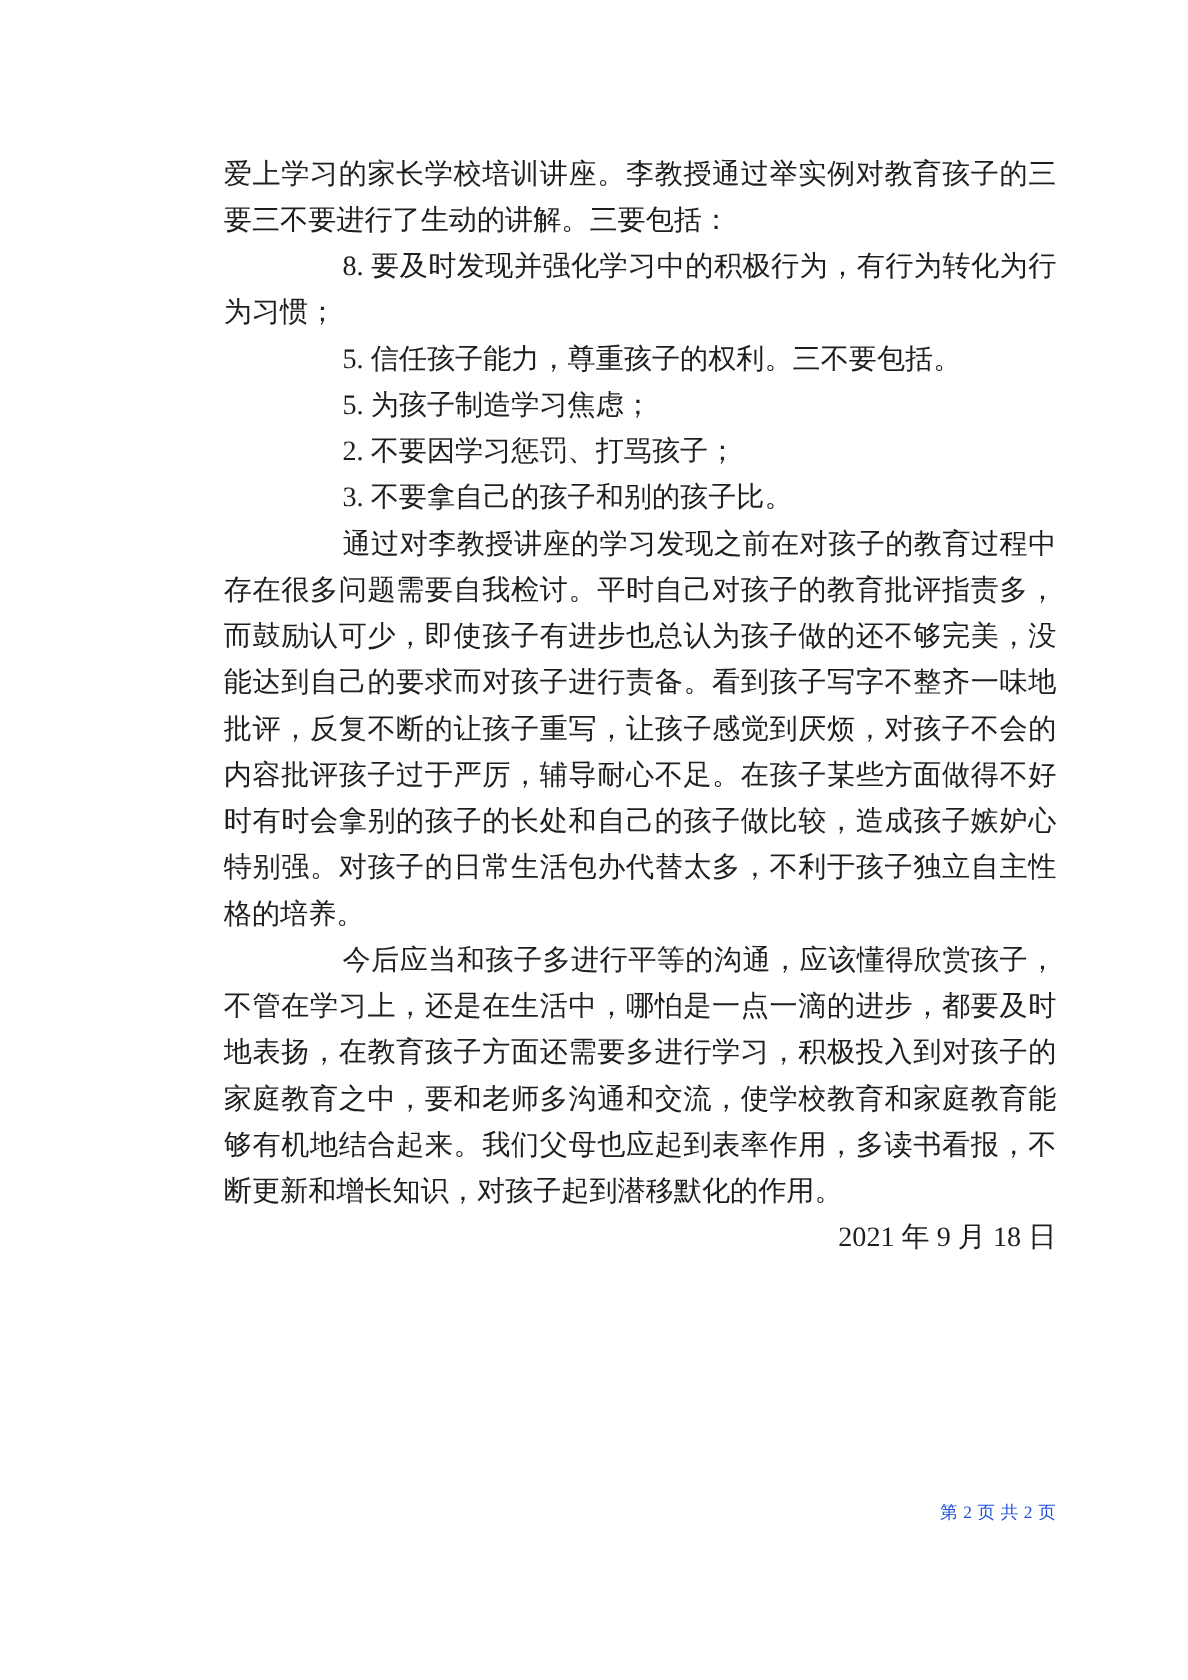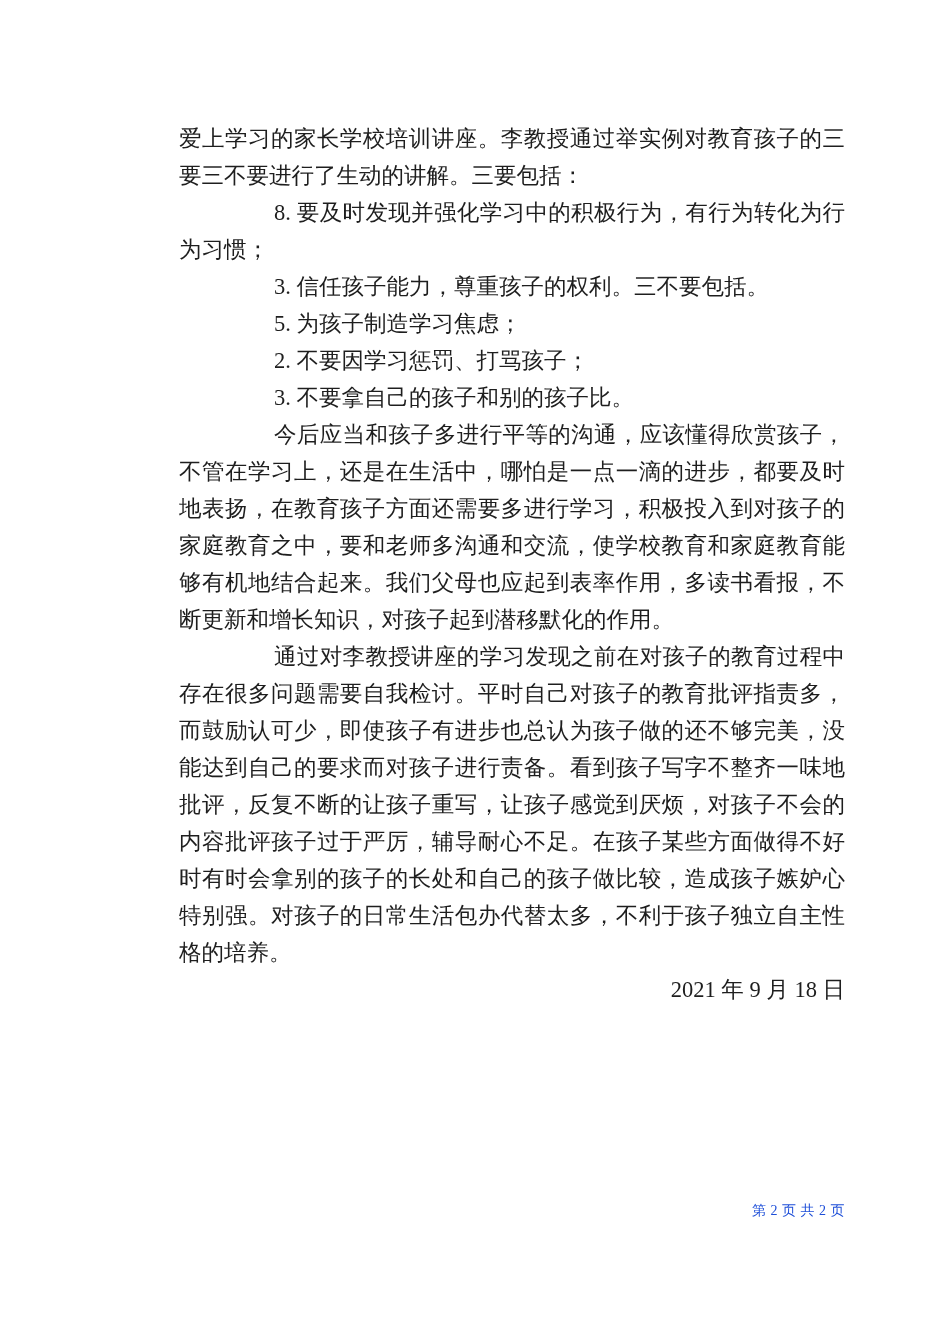--- a/index.html
+++ b/index.html
@@ -47,24 +47,24 @@
     text-align: right;
   }
 </style>
 </head>
 <body>
 
 <div class="page">
   <div class="content">
     <p class="para no-indent">爱上学习的家长学校培训讲座。李教授通过举实例对教育孩子的三要三不要进行了生动的讲解。三要包括：</p>
     <p class="para">8. 要及时发现并强化学习中的积极行为，有行为转化为行为习惯；</p>
-    <p class="para">3. 信任孩子能力，尊重孩子的权利。三不要包括。</p>
+    <p class="para">5. 信任孩子能力，尊重孩子的权利。三不要包括。</p>
     <p class="para">5. 为孩子制造学习焦虑；</p>
     <p class="para">2. 不要因学习惩罚、打骂孩子；</p>
     <p class="para">3. 不要拿自己的孩子和别的孩子比。</p>
+    <p class="para">通过对李教授讲座的学习发现之前在对孩子的教育过程中存在很多问题需要自我检讨。平时自己对孩子的教育批评指责多，而鼓励认可少，即使孩子有进步也总认为孩子做的还不够完美，没能达到自己的要求而对孩子进行责备。看到孩子写字不整齐一味地批评，反复不断的让孩子重写，让孩子感觉到厌烦，对孩子不会的内容批评孩子过于严厉，辅导耐心不足。在孩子某些方面做得不好时有时会拿别的孩子的长处和自己的孩子做比较，造成孩子嫉妒心特别强。对孩子的日常生活包办代替太多，不利于孩子独立自主性格的培养。</p>
     <p class="para">今后应当和孩子多进行平等的沟通，应该懂得欣赏孩子，不管在学习上，还是在生活中，哪怕是一点一滴的进步，都要及时地表扬，在教育孩子方面还需要多进行学习，积极投入到对孩子的家庭教育之中，要和老师多沟通和交流，使学校教育和家庭教育能够有机地结合起来。我们父母也应起到表率作用，多读书看报，不断更新和增长知识，对孩子起到潜移默化的作用。</p>
-    <p class="para">通过对李教授讲座的学习发现之前在对孩子的教育过程中存在很多问题需要自我检讨。平时自己对孩子的教育批评指责多，而鼓励认可少，即使孩子有进步也总认为孩子做的还不够完美，没能达到自己的要求而对孩子进行责备。看到孩子写字不整齐一味地批评，反复不断的让孩子重写，让孩子感觉到厌烦，对孩子不会的内容批评孩子过于严厉，辅导耐心不足。在孩子某些方面做得不好时有时会拿别的孩子的长处和自己的孩子做比较，造成孩子嫉妒心特别强。对孩子的日常生活包办代替太多，不利于孩子独立自主性格的培养。</p>
     <p class="para date-line">2021 年 9 月 18 日</p>
   </div>
   <div class="footer">
     <span>第 2 页 共 2 页</span>
   </div>
 </div>
 
 </body></html>

